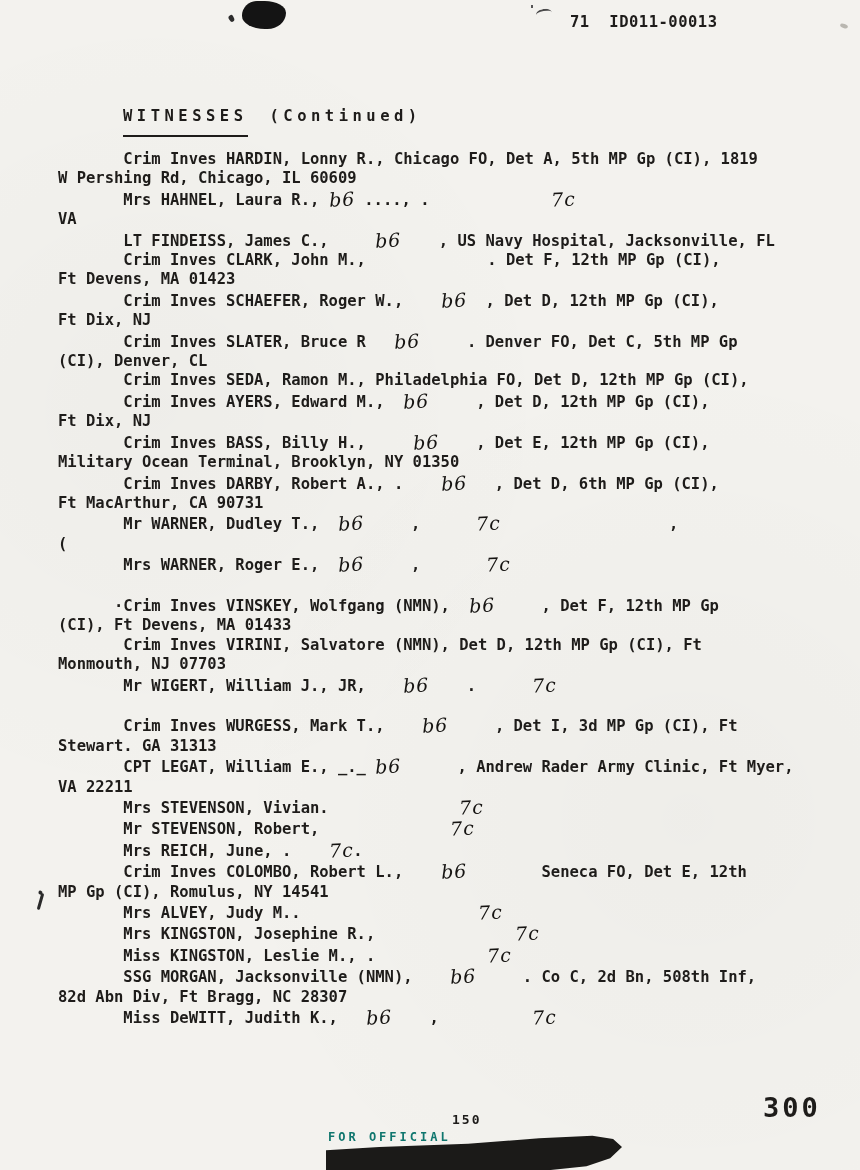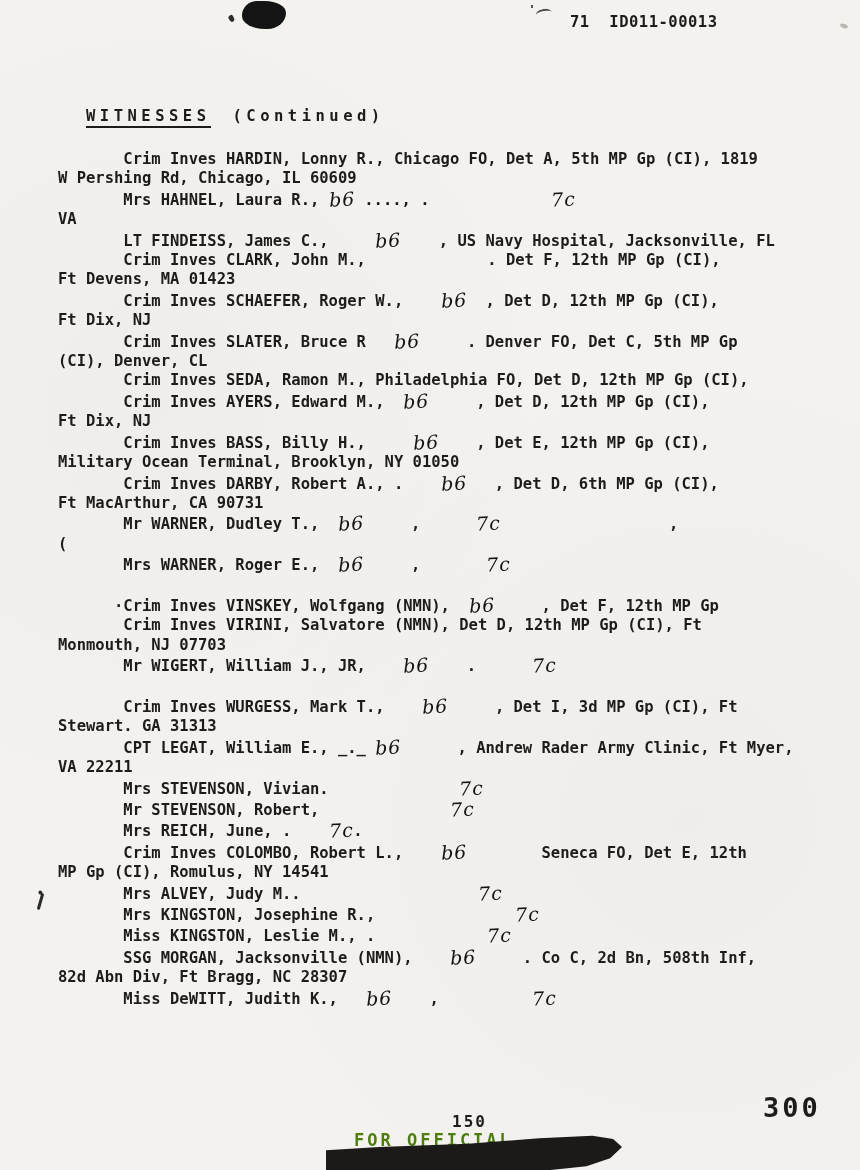--- a/index.html
+++ b/index.html
@@ -46,21 +46,21 @@
     position:absolute;left:840px;top:24px;width:8px;height:4px;background:#b9b7b0;
     border-radius:50%;transform:rotate(20deg);
   }
   
   .doc-title{
     position:absolute;left:86px;top:107px;
     font-size:15.5px;font-weight:bold;letter-spacing:4.5px;
     white-space:pre;
   }
   .doc-title .u{
-    border-bottom:2px solid #1e1c1a;padding-bottom:1px;
+    border-bottom:2px solid #1e1c1a;padding-bottom:10px;margin-left:37px;
   }
   .doc-title .suffix{margin-left:22px;text-align:center;}
   
   .doc-lines{
     position:absolute;left:58px;top:150px;width:790px;
     font-size:15.5px;line-height:19.4px;font-weight:bold;
   }
   .line{white-space:pre;min-height:19.4px;}
   .hw{
     font-family:"DejaVu Serif", serif;
@@ -78,30 +78,30 @@
     position:absolute;left:39px;top:893px;width:3px;height:17px;
     background:#2a2a2a;transform:rotate(16deg);border-radius:2px;
   }
   .margin-mark:after{
     content:"";position:absolute;left:-3px;top:-2px;width:4px;height:4px;
     background:#2a2a2a;border-radius:50%;
   }
   
   .page-number{
     position:absolute;left:452px;top:1112px;
-    font-size:16px;font-weight:bold;letter-spacing:2px;
+    font-size:13px;font-weight:bold;letter-spacing:2px;
   }
   .stamp-number{
     position:absolute;left:763px;top:1092px;
     font-size:27px;font-weight:bold;letter-spacing:3px;
   }
   .footer-stamp-text{
-    position:absolute;left:354px;top:1130px;
-    font-size:17px;font-weight:bold;letter-spacing:3px;
-    color:#4d7c0f;white-space:pre;
+    position:absolute;left:328px;top:1130px;
+    font-size:12px;font-weight:bold;letter-spacing:3px;
+    color:#0f766e;white-space:pre;
   }
   .redaction-marker{
     position:absolute;left:326px;top:1135px;width:296px;height:40px;
     background:#1b1a18;
     clip-path:polygon(0% 38%, 18% 30%, 48% 22%, 72% 8%, 90% 2%, 97% 10%, 100% 30%, 96% 58%, 88% 78%, 60% 100%, 0% 100%);
   }
 </style>
 </head>
 <body>
 
@@ -126,28 +126,29 @@
     <div class="line"><span>       Crim Inves CLARK, John M.,             . Det F, 12th MP Gp (CI),</span></div>
     <div class="line"><span>Ft Devens, MA 01423</span></div>
     <div class="line"><span>       Crim Inves SCHAEFER, Roger W.,    </span><span class="hw">b6</span><span>  , Det D, 12th MP Gp (CI),</span></div>
     <div class="line"><span>Ft Dix, NJ</span></div>
     <div class="line"><span>       Crim Inves SLATER, Bruce R   </span><span class="hw">b6</span><span>     . Denver FO, Det C, 5th MP Gp</span></div>
     <div class="line"><span>(CI), Denver, CL</span></div>
     <div class="line"><span>       Crim Inves SEDA, Ramon M., Philadelphia FO, Det D, 12th MP Gp (CI),</span></div>
     <div class="line"><span>       Crim Inves AYERS, Edward M.,  </span><span class="hw">b6</span><span>     , Det D, 12th MP Gp (CI),</span></div>
     <div class="line"><span>Ft Dix, NJ</span></div>
     <div class="line"><span>       Crim Inves BASS, Billy H.,     </span><span class="hw">b6</span><span>    , Det E, 12th MP Gp (CI),</span></div>
-    <div class="line"><span>Military Ocean Terminal, Brooklyn, NY 01050</span></div>
+    <div class="line"><span>Military Ocean Terminal, Brooklyn, NY 01350</span></div>
     <div class="line"><span>       Crim Inves DARBY, Robert A., .    </span><span class="hw">b6</span><span>   , Det D, 6th MP Gp (CI),</span></div>
     <div class="line"><span>Ft MacArthur, CA 90731</span></div>
     <div class="line"><span>       Mr WARNER, Dudley T.,  </span><span class="hw">b6</span><span>     ,      </span><span class="hw">7c</span><span>                  ,</span></div>
     <div class="line"><span>(</span></div>
     <div class="line"><span>       Mrs WARNER, Roger E.,  </span><span class="hw">b6</span><span>     ,       </span><span class="hw">7c</span></div>
     <div class="line">&nbsp;</div>
     <div class="line"><span>      ·Crim Inves VINSKEY, Wolfgang (NMN),  </span><span class="hw">b6</span><span>     , Det F, 12th MP Gp</span></div>
+    <div class="line"><span>(CI), Ft Devens, MA 01433</span></div>
     <div class="line"><span>       Crim Inves VIRINI, Salvatore (NMN), Det D, 12th MP Gp (CI), Ft</span></div>
     <div class="line"><span>Monmouth, NJ 07703</span></div>
     <div class="line"><span>       Mr WIGERT, William J., JR,    </span><span class="hw">b6</span><span>    .      </span><span class="hw">7c</span></div>
     <div class="line">&nbsp;</div>
     <div class="line"><span>       Crim Inves WURGESS, Mark T.,    </span><span class="hw">b6</span><span>     , Det I, 3d MP Gp (CI), Ft</span></div>
     <div class="line"><span>Stewart. GA 31313</span></div>
     <div class="line"><span>       CPT LEGAT, William E., _._ </span><span class="hw">b6</span><span>      , Andrew Rader Army Clinic, Ft Myer,</span></div>
     <div class="line"><span>VA 22211</span></div>
     <div class="line"><span>       Mrs STEVENSON, Vivian.              </span><span class="hw">7c</span></div>
     <div class="line"><span>       Mr STEVENSON, Robert,              </span><span class="hw">7c</span></div>

